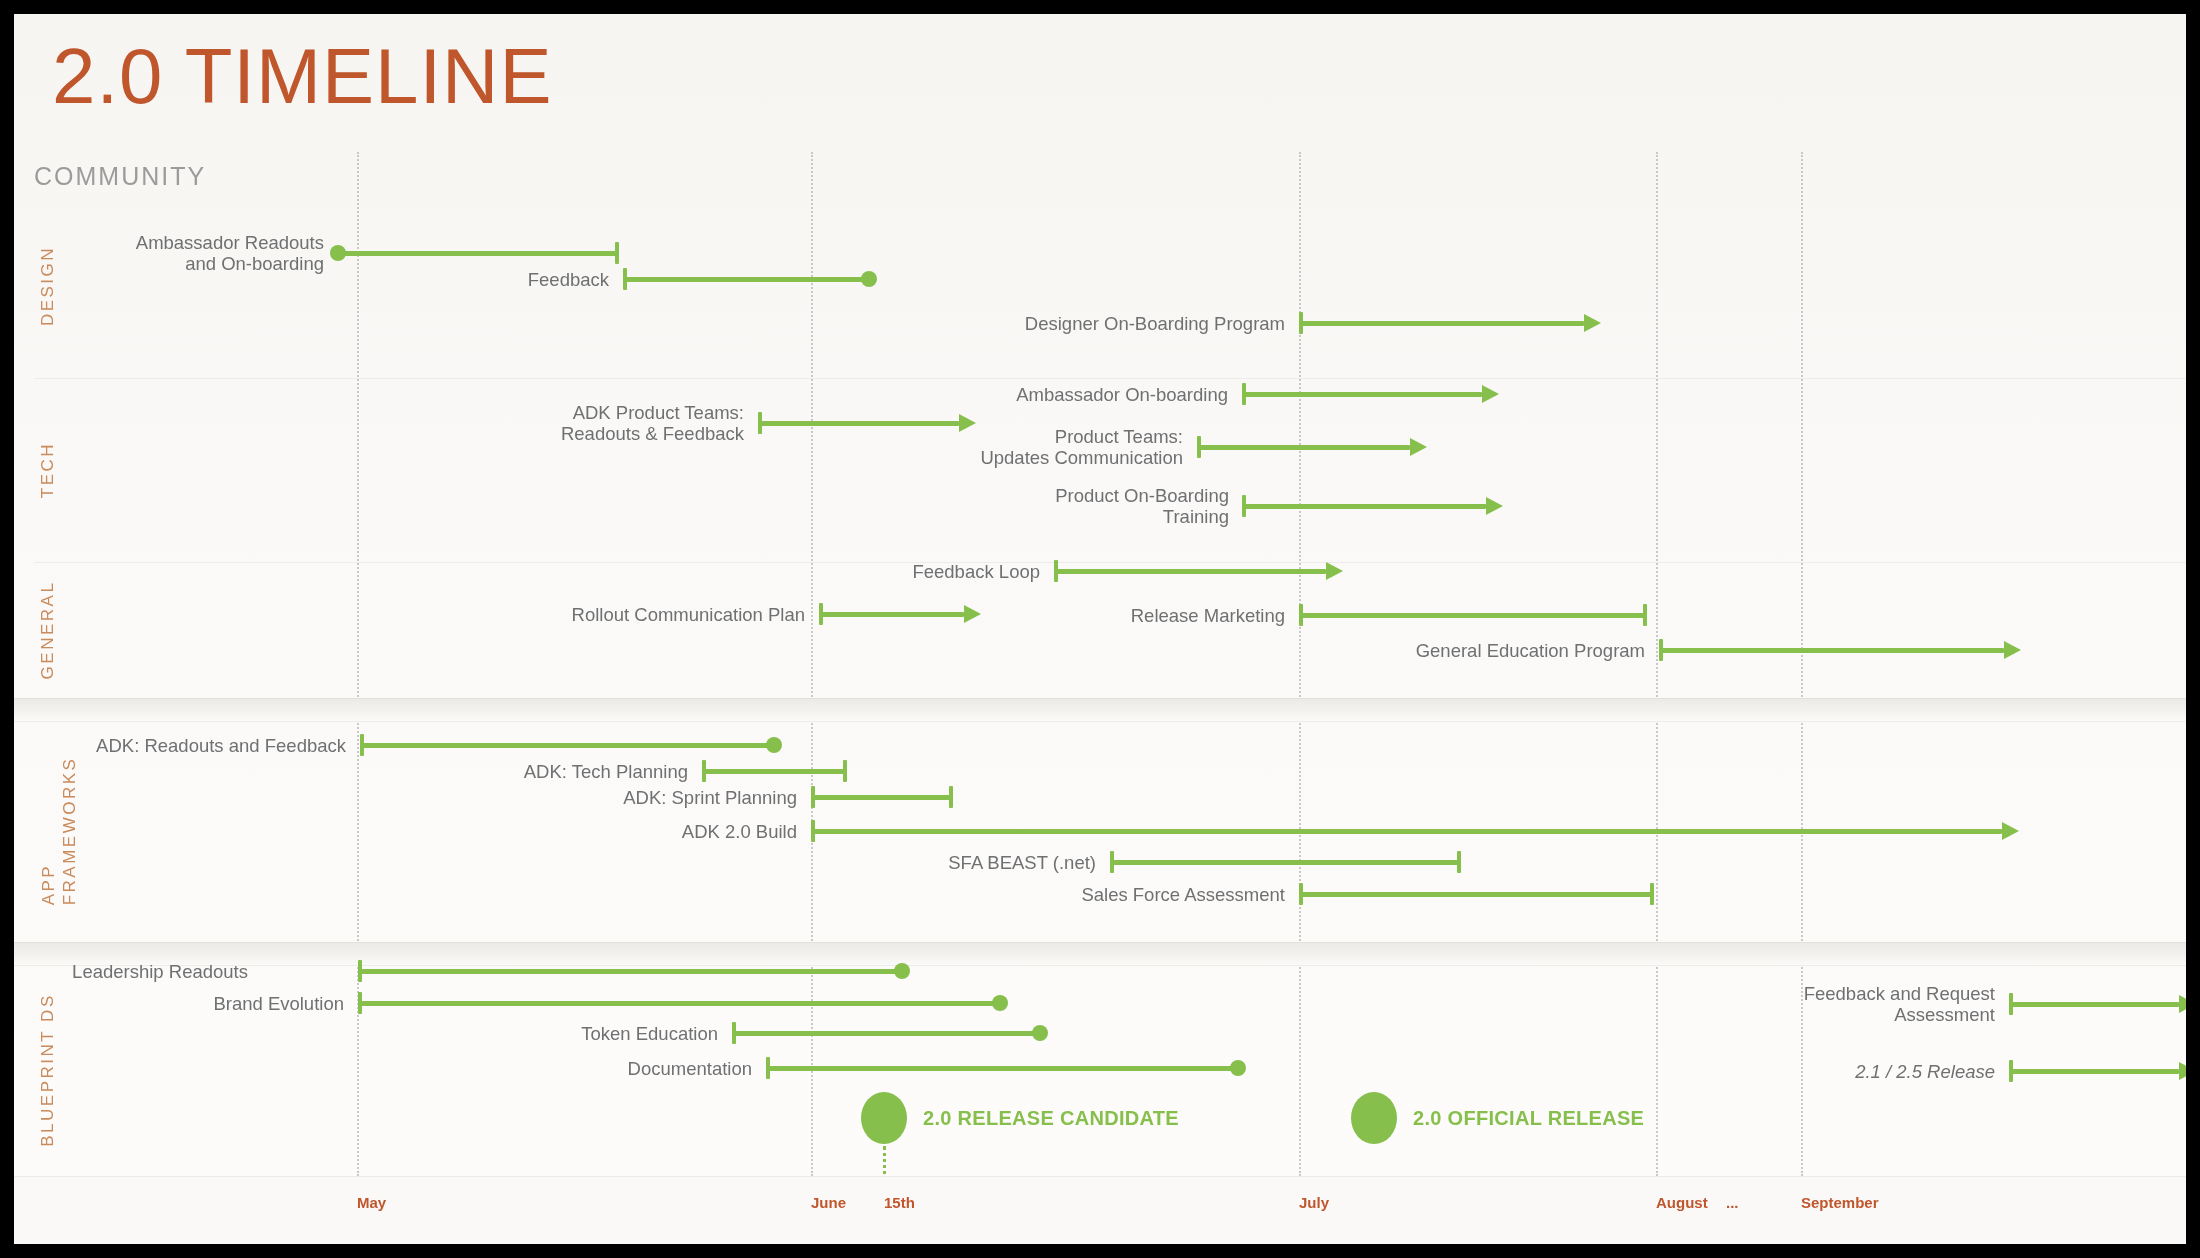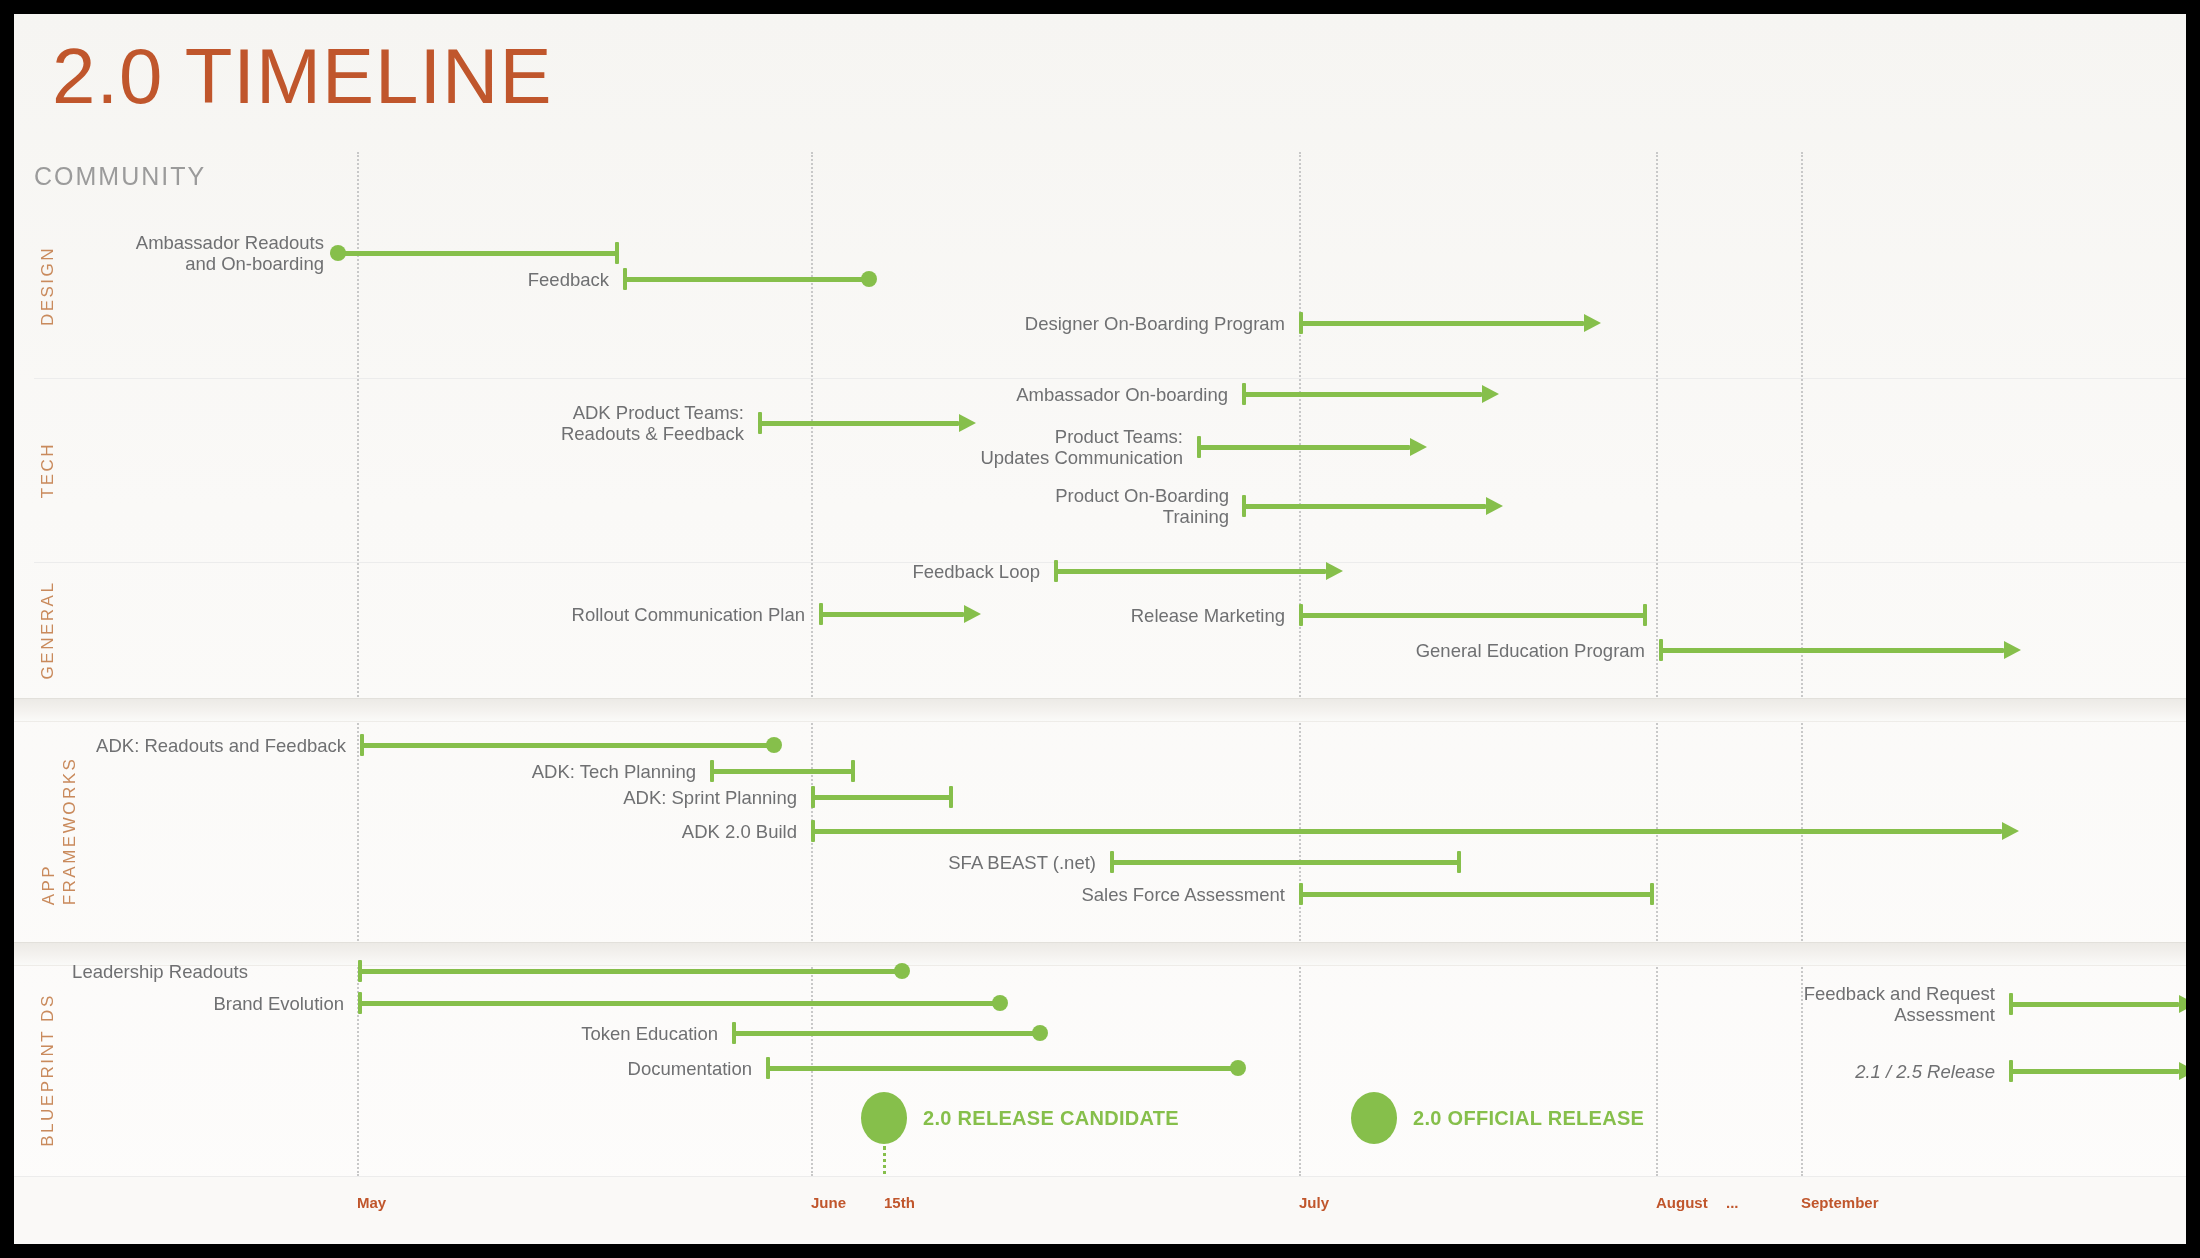--- a/index.html
+++ b/index.html
@@ -189,21 +189,21 @@
         <div class="bar" style="left: 1645px; width: 345px;"></div>
         <div class="cap-start" style="left: 1645px;"></div>
         <div class="arrow" style="left: 1990px;"></div>
       </div>
       <div class="task" style="top: 719px; left: 0px; width: 2172px;">
         <div class="tlabel" style="right: 1840px;">ADK: Readouts and Feedback</div>
         <div class="bar" style="left: 346px; width: 414px;"></div>
         <div class="cap-start" style="left: 346px;"></div>
         <div class="dot" style="left: 752px;"></div>
       </div>
-      <div class="task" style="top: 745px; left: 8px; width: 2172px;">
+      <div class="task" style="top: 745px; left: 0px; width: 2172px;">
         <div class="tlabel" style="right: 1498px;">ADK: Tech Planning</div>
         <div class="bar" style="left: 688px; width: 145px;"></div>
         <div class="cap-start" style="left: 688px;"></div>
         <div class="cap-end" style="left: 829px;"></div>
       </div>
       <div class="task" style="top: 771px; left: 0px; width: 2172px;">
         <div class="tlabel" style="right: 1389px;">ADK: Sprint Planning</div>
         <div class="bar" style="left: 797px; width: 142px;"></div>
         <div class="cap-start" style="left: 797px;"></div>
         <div class="cap-end" style="left: 935px;"></div>

